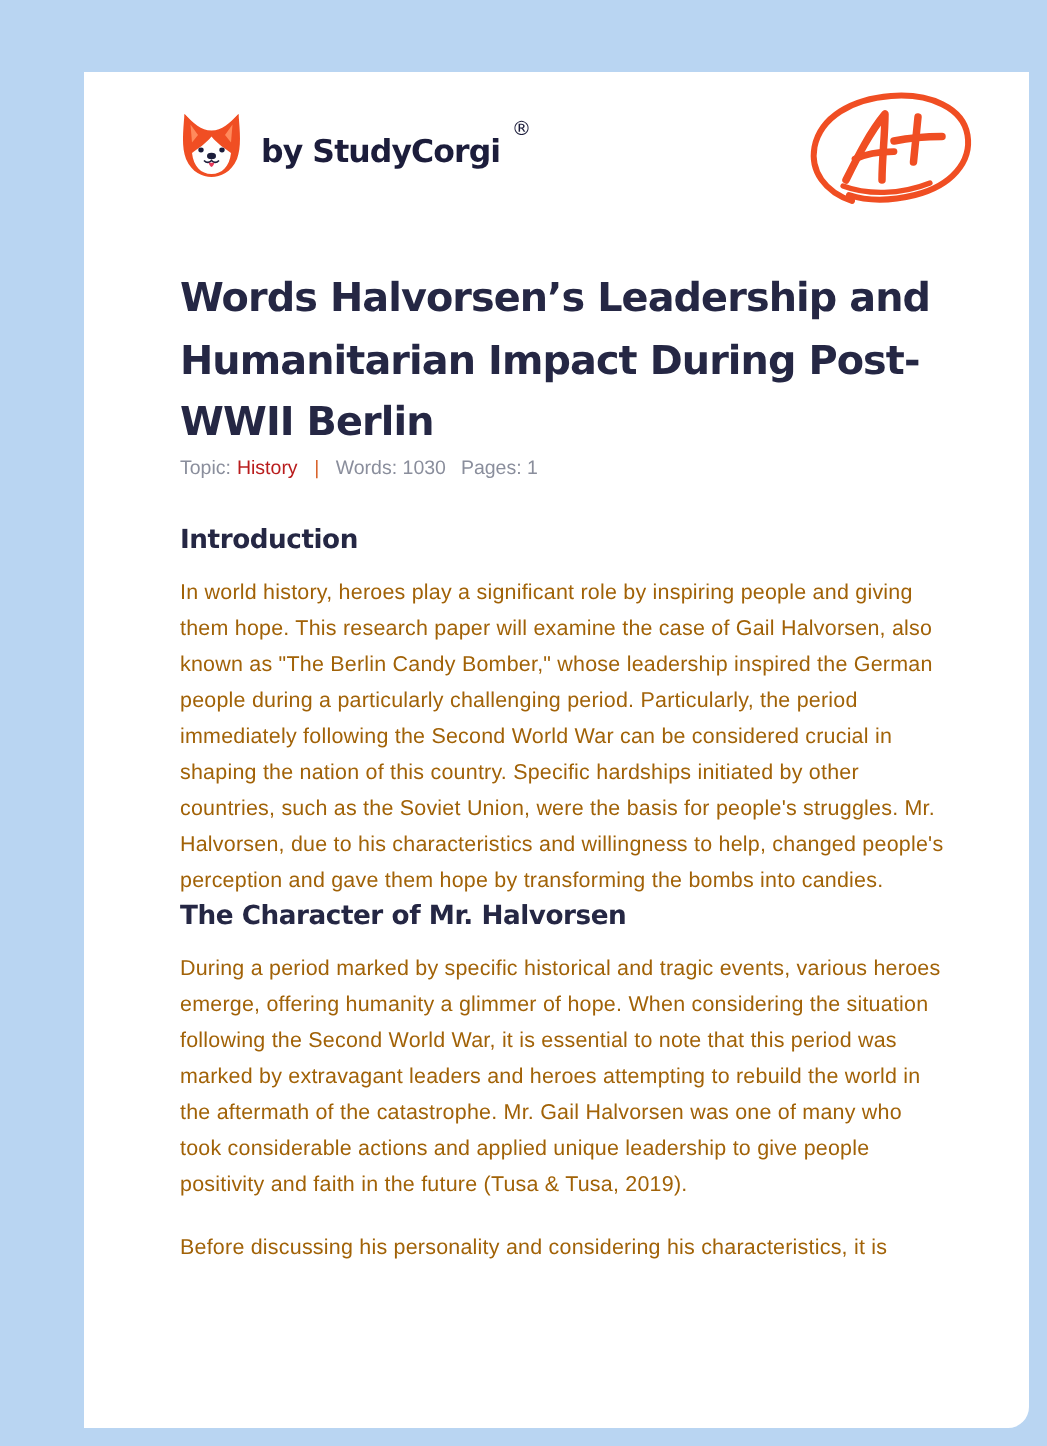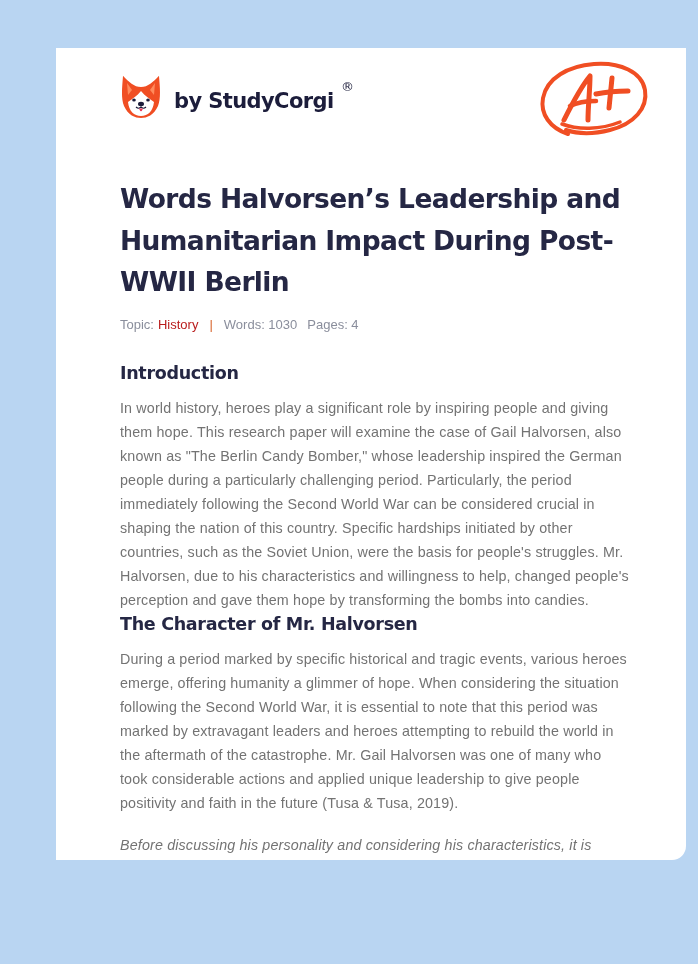--- a/index.html
+++ b/index.html
@@ -12,21 +12,21 @@
       background: #b9d5f2;
       position: relative;
       overflow: hidden;
       font-family: "Liberation Sans", sans-serif;
     }
     .card {
       position: absolute;
       left: 56px;
       top: 48px;
       width: 630px;
-      height: 812px;
+      height: 904px;
       background: #ffffff;
       border-bottom-right-radius: 14px;
       overflow: hidden;
     }
     .header {
       position: absolute;
       left: 0;
       top: 0;
       width: 630px;
       height: 120px;
@@ -78,21 +78,21 @@
     .title {
       margin: 0;
       font-family: "DejaVu Sans", sans-serif;
       font-weight: bold;
       font-size: 26.5px;
       line-height: 41.5px;
       letter-spacing: -0.6px;
       color: #252744;
     }
     .meta {
-      margin-top: 13px;
+      margin-top: 0;
       font-size: 13px;
       color: #8a8e9c;
       font-family: "Liberation Sans", sans-serif;
       display: flex;
       align-items: center;
       height: 18px;
       text-align: right;
     }
     .meta .topic-value {
       color: #b91c1c;
@@ -119,26 +119,26 @@
     }
     .h-character {
       margin-top: 0;
       line-height: 24px;
     }
     .para {
       margin: 0;
       font-family: "Liberation Sans", sans-serif;
       font-size: 14.3px;
       line-height: 24px;
-      color: #737373;
+      color: #a16207;
       letter-spacing: 0.15px;
     }
     .p1 { margin-top: 11px; }
     .p2 { margin-top: 11px; }
-    .p3 { margin-top: 18px; font-style: italic; }
+    .p3 { margin-top: 18px; }
   </style>
 </head>
 <body>
 
 <div class="card">
 
   <div class="header">
     <div class="logo">
       <svg class="logo-icon" viewBox="0 0 42 46">
 
@@ -181,21 +181,21 @@
   </div>
 
   <div class="content">
     <h1 class="title">Words Halvorsen’s Leadership and Humanitarian Impact During Post-WWII Berlin</h1>
 
     <div class="meta">
       <span>Topic:</span>
       <span class="topic-value">History</span>
       <span class="sep">|</span>
       <span>Words: 1030</span>
-      <span class="pages-label">Pages: 4</span>
+      <span class="pages-label">Pages: 1</span>
     </div>
 
     <h2 class="section-heading h-intro">Introduction</h2>
     <p class="para p1">In world history, heroes play a significant role by inspiring people and giving them hope. This research paper will examine the case of Gail Halvorsen, also known as "The Berlin Candy Bomber," whose leadership inspired the German people during a particularly challenging period. Particularly, the period immediately following the Second World War can be considered crucial in shaping the nation of this country. Specific hardships initiated by other countries, such as the Soviet Union, were the basis for people's struggles. Mr. Halvorsen, due to his characteristics and willingness to help, changed people's perception and gave them hope by transforming the bombs into candies.</p>
 
     <h2 class="section-heading h-character">The Character of Mr. Halvorsen</h2>
     <p class="para p2">During a period marked by specific historical and tragic events, various heroes emerge, offering humanity a glimmer of hope. When considering the situation following the Second World War, it is essential to note that this period was marked by extravagant leaders and heroes attempting to rebuild the world in the aftermath of the catastrophe. Mr. Gail Halvorsen was one of many who took considerable actions and applied unique leadership to give people positivity and faith in the future (Tusa &amp; Tusa, 2019).</p>
     <p class="para p3">Before discussing his personality and considering his characteristics, it is</p>
   </div>
 

